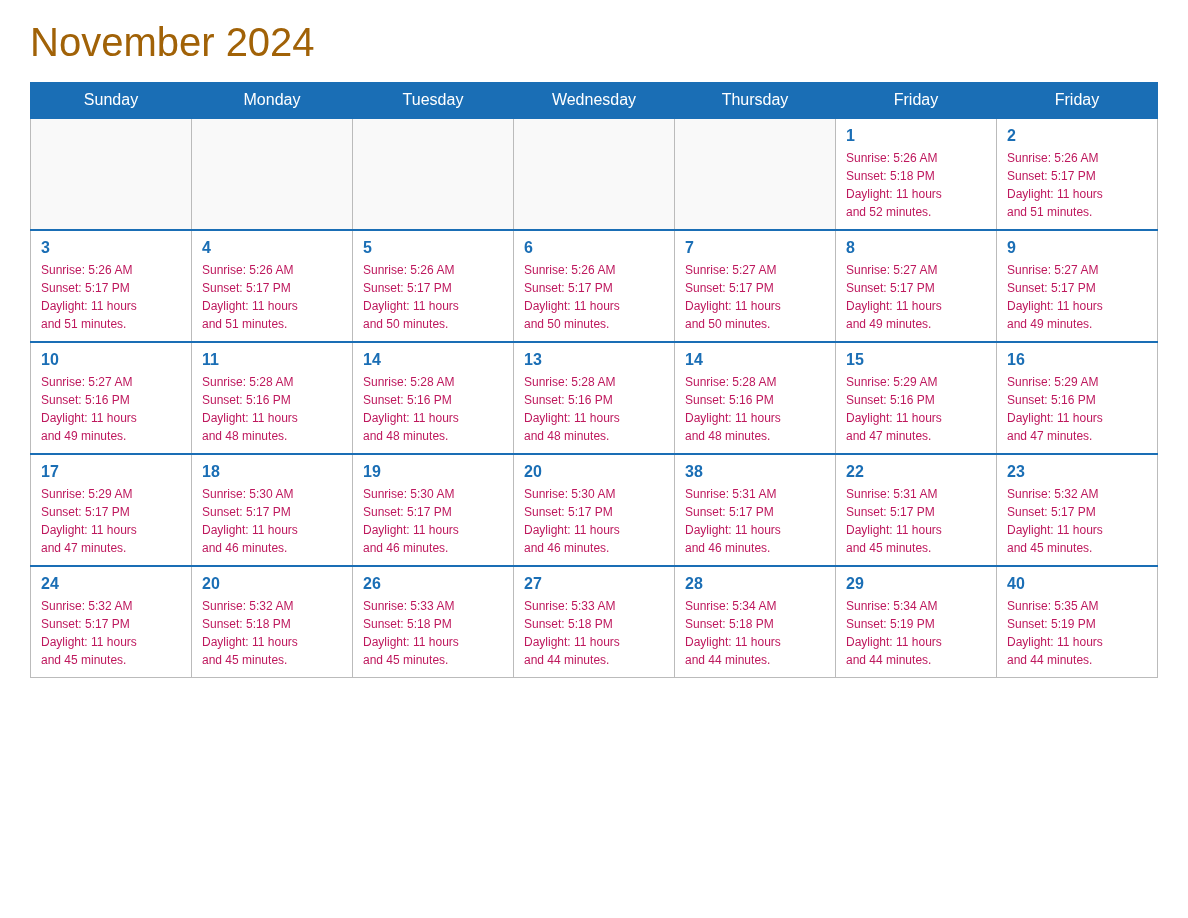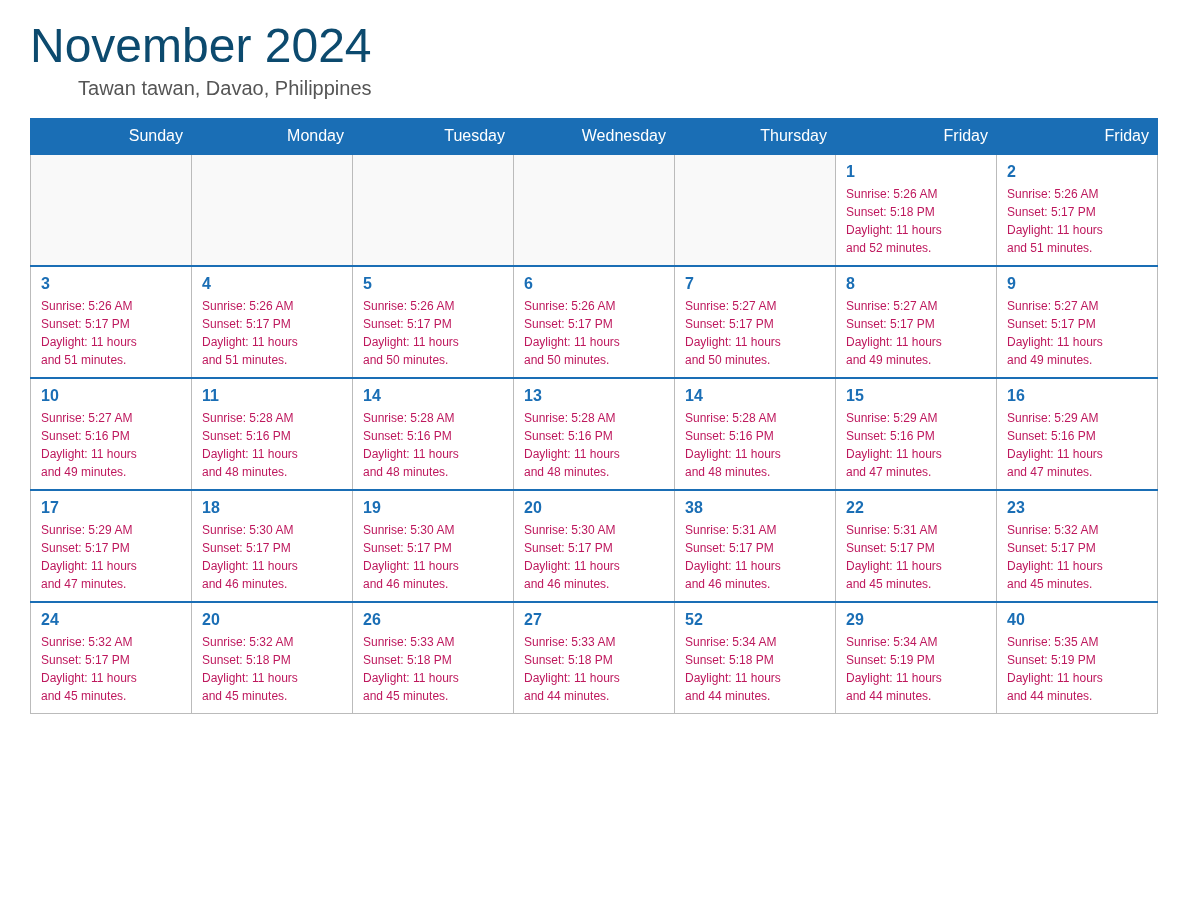--- a/index.html
+++ b/index.html
@@ -34,42 +34,42 @@
     .logo-line {
       width: 60px;
       height: 3px;
       background: #1a6eb5;
       margin-top: 2px;
     }
     .title-section {
       text-align: right;
     }
     .main-title {
-      font-size: 48px;
+      font-size: 40px;
       font-weight: 300;
-      color: #0c4a6e;
+      color: #a16207;
       line-height: 1.1;
     }
     .subtitle {
       font-size: 20px;
       color: #555;
       margin-top: 4px;
     }
     .calendar {
       width: 100%;
       border-collapse: collapse;
       border: 1px solid #999;
     }
     .calendar th {
       background: #1a6eb5;
       color: #fff;
       font-size: 16px;
       font-weight: normal;
       padding: 8px 8px;
-      text-align: right;
+      text-align: center;
       border: 1px solid #1a6eb5;
       margin-left: 40px;
     }
     .calendar td {
       vertical-align: top;
       padding: 8px 10px;
       border: 1px solid #bbb;
       width: 14.28%;
       min-height: 100px;
     }
@@ -90,21 +90,20 @@
     .week-row td {
       border-top: 2px solid #1a6eb5;
     }
   </style>
 </head>
 <body>
 
 <div class="header">
   <div class="title-section">
     <div class="main-title">November 2024</div>
-    <div class="subtitle">Tawan tawan, Davao, Philippines</div>
   </div>
 </div>
 
 <table class="calendar">
   <thead>
     <tr>
     <th>Sunday</th>
         <th>Monday</th>
         <th>Tuesday</th>
         <th>Wednesday</th>
@@ -230,21 +229,21 @@
         </td>
         <td>
           <div class="day-number">26</div>
           <div class="day-info">Sunrise: 5:33 AM<br>Sunset: 5:18 PM<br>Daylight: 11 hours<br>and 45 minutes.</div>
         </td>
         <td>
           <div class="day-number">27</div>
           <div class="day-info">Sunrise: 5:33 AM<br>Sunset: 5:18 PM<br>Daylight: 11 hours<br>and 44 minutes.</div>
         </td>
         <td>
-          <div class="day-number">52</div>
+          <div class="day-number">28</div>
           <div class="day-info">Sunrise: 5:34 AM<br>Sunset: 5:18 PM<br>Daylight: 11 hours<br>and 44 minutes.</div>
         </td>
         <td>
           <div class="day-number">29</div>
           <div class="day-info">Sunrise: 5:34 AM<br>Sunset: 5:19 PM<br>Daylight: 11 hours<br>and 44 minutes.</div>
         </td>
         <td>
           <div class="day-number">40</div>
           <div class="day-info">Sunrise: 5:35 AM<br>Sunset: 5:19 PM<br>Daylight: 11 hours<br>and 44 minutes.</div>
         </td>

